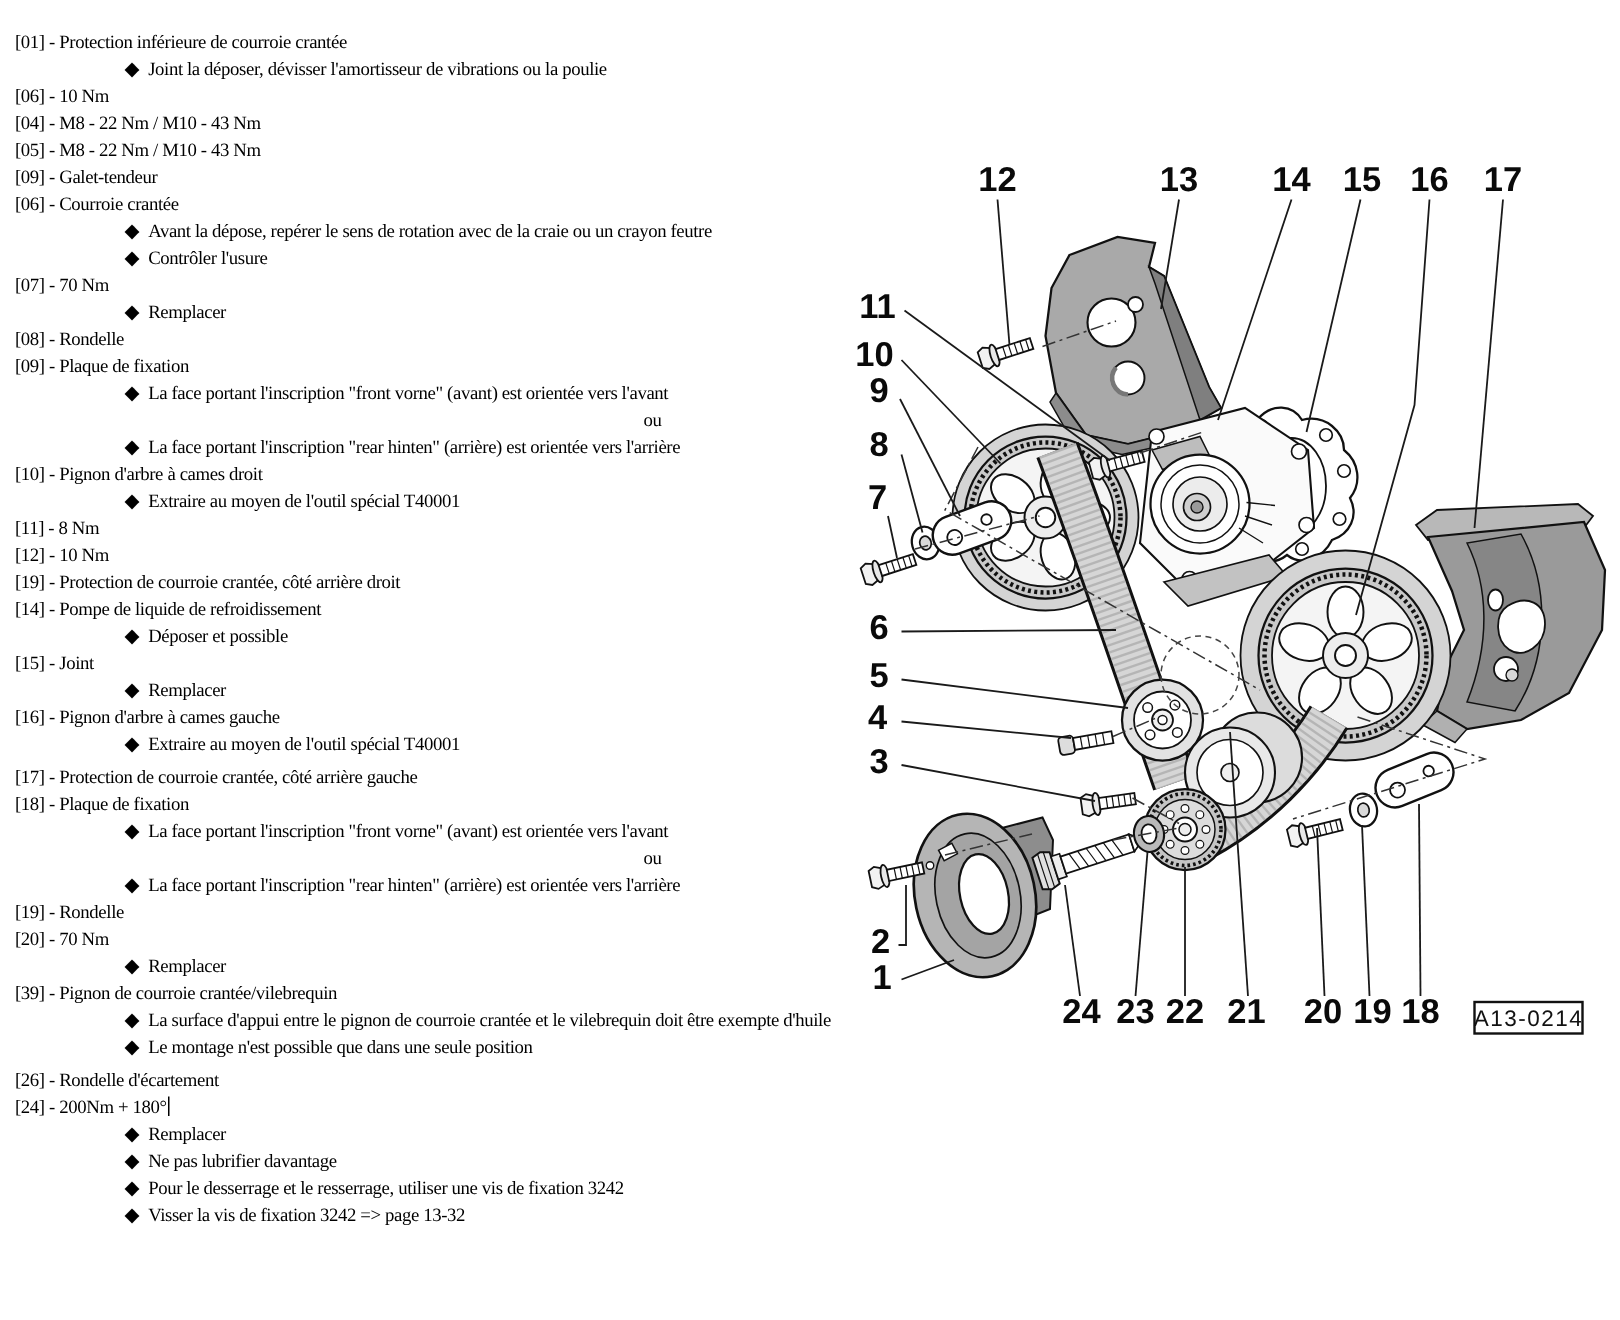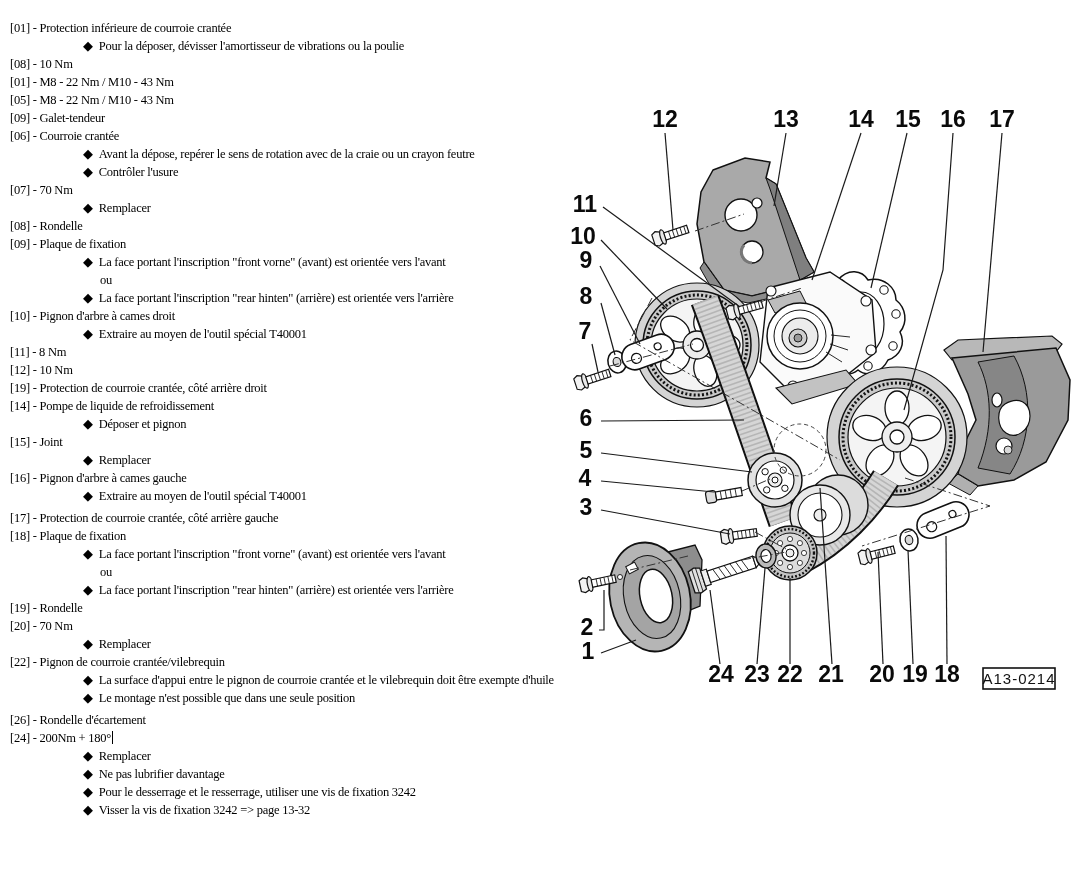--- a/index.html
+++ b/index.html
@@ -4,21 +4,21 @@
 <style>
   html,body{margin:0;padding:0;}
   body{width:1080px;height:880px;background:#ffffff;position:relative;overflow:hidden;
        font-family:"DejaVu Sans",sans-serif;color:#000;}
   
   #legend{position:absolute;left:10px;top:19px;width:760px;
           font-size:12.5px;line-height:18px;letter-spacing:-0.25px;font-family:Liberation Serif, serif;}
   .item-head{white-space:nowrap;}
   .note{padding-left:73px;white-space:nowrap;}
   .note .bullet{font-size:13px;margin-right:6px;}
-  .note.plain{padding-left:90px;}
+  .note.plain{padding-left:90px;text-align:center;}
   .gap{margin-top:4px;}
   .caret{display:inline-block;width:1px;height:13px;background:#000;
          vertical-align:-2px;margin-left:1px;}
   
   #diagram{position:absolute;left:0;top:0;}
   .callout{font-family:"Liberation Sans","DejaVu Sans",sans-serif;
            font-weight:bold;font-size:23px;fill:#0a0a0a;}
   .leader{fill:none;stroke:#1a1a1a;stroke-width:1.2;}
   .dd{fill:none;stroke:#333;stroke-width:1;stroke-dasharray:9,3,2,3;}
   .dash{fill:none;stroke:#444;stroke-width:1;stroke-dasharray:4,3;}
@@ -27,27 +27,27 @@
   .belt-t{fill:none;stroke:#9a9a9a;stroke-width:26;stroke-dasharray:1.6,3;opacity:.55;}
   .refbox{fill:#fff;stroke:#111;stroke-width:1.6;}
   .reftext{font-family:"Liberation Sans","DejaVu Sans",sans-serif;font-size:15px;fill:#111;letter-spacing:1px;}
 </style>
 </head>
 <body>
 
 <div id="legend">
     <div class="item">
       <div class="item-head">[01] - Protection inférieure de courroie crantée</div>
-      <div class="note"><span class="bullet">◆</span><span>Pour la déposer, dévisser l'amortisseur de vibrations ou la poulie</span></div>
-    </div>
-    <div class="item">
-      <div class="item-head">[08] - 10 Nm</div>
-    </div>
-    <div class="item">
-      <div class="item-head">[01] - M8 - 22 Nm / M10 - 43 Nm</div>
+      <div class="note"><span class="bullet">◆</span><span>Joint la déposer, dévisser l'amortisseur de vibrations ou la poulie</span></div>
+    </div>
+    <div class="item">
+      <div class="item-head">[06] - 10 Nm</div>
+    </div>
+    <div class="item">
+      <div class="item-head">[04] - M8 - 22 Nm / M10 - 43 Nm</div>
     </div>
     <div class="item">
       <div class="item-head">[05] - M8 - 22 Nm / M10 - 43 Nm</div>
     </div>
     <div class="item">
       <div class="item-head">[09] - Galet-tendeur</div>
     </div>
     <div class="item">
       <div class="item-head">[06] - Courroie crantée</div>
       <div class="note"><span class="bullet">◆</span><span>Avant la dépose, repérer le sens de rotation avec de la craie ou un crayon feutre</span></div>
@@ -74,21 +74,21 @@
       <div class="item-head">[11] - 8 Nm</div>
     </div>
     <div class="item">
       <div class="item-head">[12] - 10 Nm</div>
     </div>
     <div class="item">
       <div class="item-head">[19] - Protection de courroie crantée, côté arrière droit</div>
     </div>
     <div class="item">
       <div class="item-head">[14] - Pompe de liquide de refroidissement</div>
-      <div class="note"><span class="bullet">◆</span><span>Déposer et pignon</span></div>
+      <div class="note"><span class="bullet">◆</span><span>Déposer et possible</span></div>
     </div>
     <div class="item">
       <div class="item-head">[15] - Joint</div>
       <div class="note"><span class="bullet">◆</span><span>Remplacer</span></div>
     </div>
     <div class="item">
       <div class="item-head">[16] - Pignon d'arbre à cames gauche</div>
       <div class="note"><span class="bullet">◆</span><span>Extraire au moyen de l'outil spécial T40001</span></div>
     </div>
     <div class="item gap">
@@ -101,21 +101,21 @@
       <div class="note"><span class="bullet">◆</span><span>La face portant l'inscription "rear hinten" (arrière) est orientée vers l'arrière</span></div>
     </div>
     <div class="item">
       <div class="item-head">[19] - Rondelle</div>
     </div>
     <div class="item">
       <div class="item-head">[20] - 70 Nm</div>
       <div class="note"><span class="bullet">◆</span><span>Remplacer</span></div>
     </div>
     <div class="item">
-      <div class="item-head">[22] - Pignon de courroie crantée/vilebrequin</div>
+      <div class="item-head">[39] - Pignon de courroie crantée/vilebrequin</div>
       <div class="note"><span class="bullet">◆</span><span>La surface d'appui entre le pignon de courroie crantée et le vilebrequin doit être exempte d'huile</span></div>
       <div class="note"><span class="bullet">◆</span><span>Le montage n'est possible que dans une seule position</span></div>
     </div>
     <div class="item gap">
       <div class="item-head">[26] - Rondelle d'écartement</div>
     </div>
     <div class="item">
       <div class="item-head">[24] - 200Nm + 180°<span class="caret"></span></div>
       <div class="note"><span class="bullet">◆</span><span>Remplacer</span></div>
       <div class="note"><span class="bullet">◆</span><span>Ne pas lubrifier davantage</span></div>

